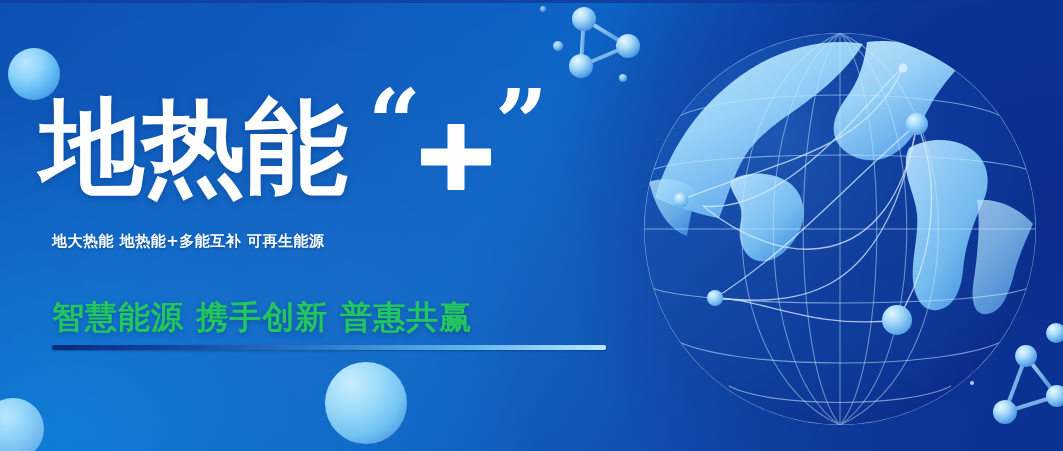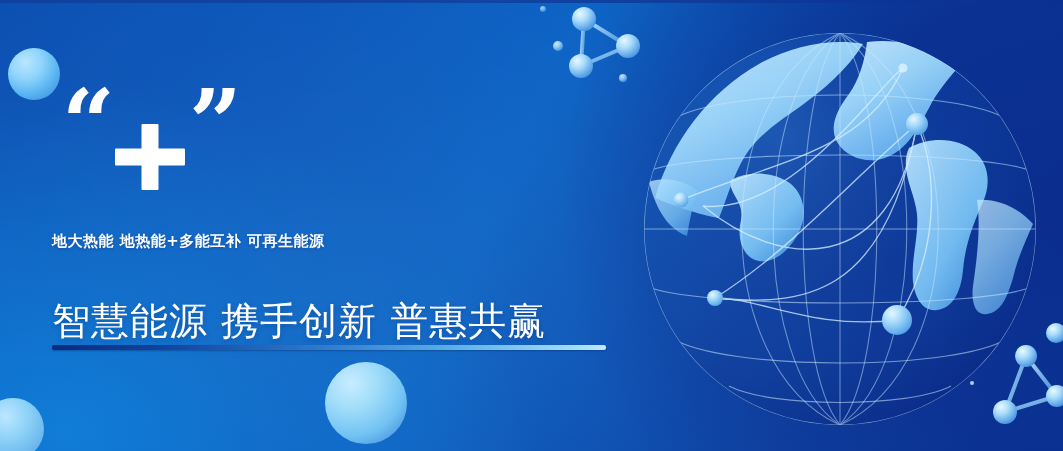--- a/index.html
+++ b/index.html
@@ -111,24 +111,24 @@
     font-size:15px;
     letter-spacing:.5px;
     color:#ffffff;
     white-space:nowrap;
     text-shadow:0 1px 3px rgba(3,34,96,.35);
   }
 
   .tagline {
     position:absolute; left:52px; top:296px;
     font-family:"DejaVu Sans","Liberation Sans",sans-serif;
-    font-weight:400;
-    font-size:38px;
+    font-weight:700;
+    font-size:32px;
     letter-spacing:1px;
-    color:#ffffff;
+    color:#22c55e;
     white-space:nowrap;
     text-shadow:0 2px 5px rgba(3,34,96,.32);
   }
 
   .rule {
     position:absolute; left:52px; top:345px;
     width:554px; height:5px;
     background:linear-gradient(90deg,#0a2a7e 0%, #12439f 20%, #2f79c9 48%, #5fb3e8 74%, #a7e0fb 96%, #bfe9ff 100%);
     border-radius:2px;
     box-shadow:0 1px 2px rgba(2,28,84,.35);
@@ -280,20 +280,21 @@
       <circle cx="107" cy="66" r="11" fill="url(#ng2)"></circle>
       <circle cx="106" cy="3" r="10" fill="url(#ng2)"></circle>
       <circle cx="22" cy="53" r="2" fill="#dff3ff" opacity="0.8"></circle>
     </svg>
   </div>
   <div class="bg-vignette"></div>
 
   <div class="copy">
 
     <div class="headline">
+      <span class="headline-main">地热能</span>
 
       <span class="headline-plus">
         <span class="qmark open">“</span>
         <span class="plus-glyph"></span>
         <span class="qmark close">”</span>
       </span>
     </div>
 
     <div class="subline">地大热能  地热能+多能互补  可再生能源</div>
 

